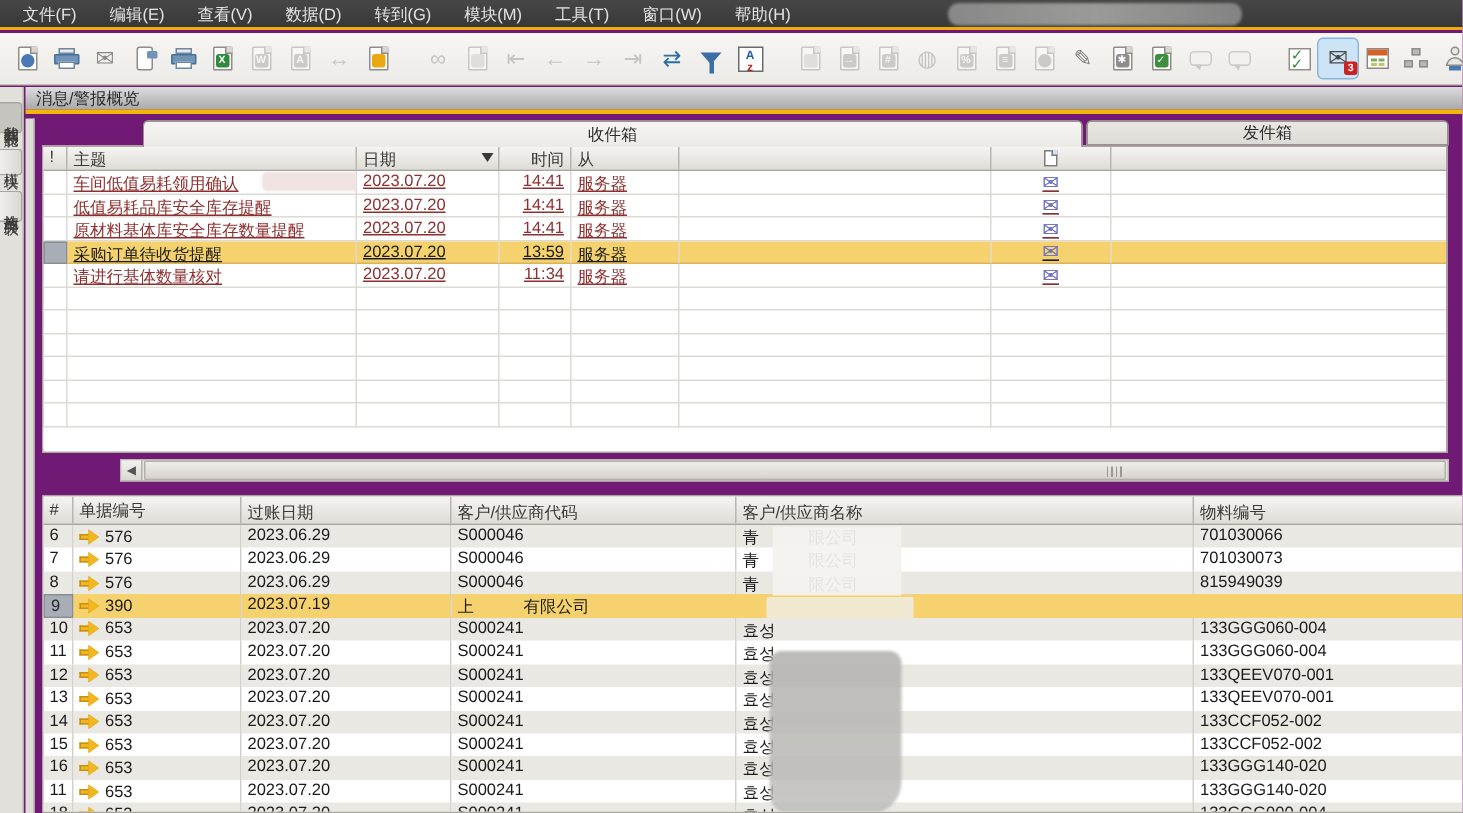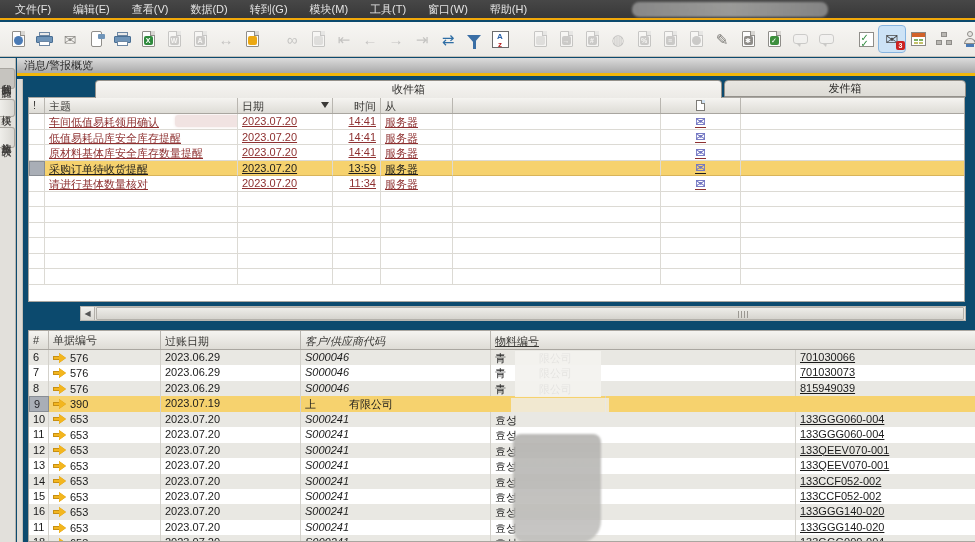--- a/index.html
+++ b/index.html
@@ -1,18 +1,18 @@
 <!DOCTYPE html>
 <html><head>
 <meta charset="utf-8">
 <style>
   * { margin:0; padding:0; box-sizing:border-box; }
   html,body { width:975px; height:542px; overflow:hidden;
     font-family:"Liberation Sans","DejaVu Sans",sans-serif; background:#ecebe6; }
-  #stage { position:relative; width:975px; height:542px; background:#0c4a6e; }
+  #stage { position:relative; width:975px; height:542px; background:#701a75; }
 
   
   #menubar { position:absolute; left:0; top:0; width:975px; height:20px;
     background:linear-gradient(#474747,#383838); display:flex; align-items:center;
     padding-left:4px; border-bottom:2px solid #f2a90a; z-index:30; }
   .menu-item { color:#e3e3e3; font-size:11px; padding:2px 11px; white-space:nowrap; cursor:default; }
   #menubar-redact { position:absolute; left:632px; top:2px; width:196px; height:15px;
     background:linear-gradient(90deg,rgba(140,140,140,.95),rgba(170,170,168,.85),rgba(135,135,135,.95));
     border-radius:7px; filter:blur(1px); }
 
@@ -127,22 +127,22 @@
   #detail { position:absolute; left:28px; top:330px; width:947px; height:212px; background:#fff;
     border:1px solid #a9a6a0; border-right:none; overflow:hidden; z-index:3; }
   #detail .g-head { height:19px; }
   #detail .g-head .hc { padding:3px 4px; }
   .d-row { display:flex; height:15.45px; font-size:11px; color:#1b1b1b; }
   .d-row .c { padding:1px 4px; border-right:1px solid #d3d1cb; overflow:hidden; white-space:nowrap; position:relative; }
   .d-row.even .c { background:#e9e8e3; }
   .d-row.selected .c { background:#f6d26e; }
   .d-row.selected .c-idx { background:#a9aeb6; border:1px solid #888d94; color:#26262b; }
   .c-idx { flex:0 0 20px; } .c-doc { flex:0 0 112px; display:flex; align-items:center; gap:4px; }
-  .c-pdate { flex:0 0 140px; } .c-code { flex:0 0 190px;font-style:italic; } .c-name { flex:0 0 305px; }
-  .c-item { flex:1 1 auto; border-right:none !important;text-decoration:underline; }
+  .c-pdate { flex:0 0 140px; } .c-code { flex:0 0 190px; } .c-name { flex:0 0 305px; }
+  .c-item { flex:1 1 auto; border-right:none !important; }
   .link-arrow { display:inline-block; position:relative; width:13px; height:9px; flex:0 0 13px; }
   .link-arrow .bar { position:absolute; left:0; top:2.5px; width:7px; height:4px; background:#f3b61f; border:1px solid #c78f12; border-right:none; }
   .link-arrow .tri { position:absolute; left:6px; top:-0.5px; width:0; height:0;
     border-top:5px solid transparent; border-bottom:5px solid transparent; border-left:7px solid #f3b61f;
     filter:drop-shadow(0 0 0.5px #c78f12); }
   #detail-big-redact { position:absolute; left:484px; top:103px; width:88px; height:109px;
     background:linear-gradient(180deg,rgba(178,177,174,.88),rgba(188,187,184,.82));
     border-radius:8px 8px 22px 14px; filter:blur(1px); z-index:6; }
   #detail-redact-678 { position:absolute; left:486px; top:20px; width:86px; height:46px;
     background:rgba(243,242,239,.93); filter:blur(.5px); z-index:6; }
@@ -501,20 +501,21 @@
       <div class="sb-grip"></div>
     </div>
   </div>
 
   <div id="detail">
     <div class="g-head">
       <div class="hc c-idx">#</div>
       <div class="hc c-doc">单据编号</div>
       <div class="hc c-pdate">过账日期</div>
       <div class="hc c-code">客户/供应商代码</div>
+      <div class="hc c-name">客户/供应商名称</div>
       <div class="hc c-item">物料编号</div>
     </div>
     <div id="detail-rows">
         <div class="d-row even">
           <div class="c c-idx">6</div>
           <div class="c c-doc">
             <span class="link-arrow">
               <span class="bar"></span>
               <span class="tri"></span>
             </span>

